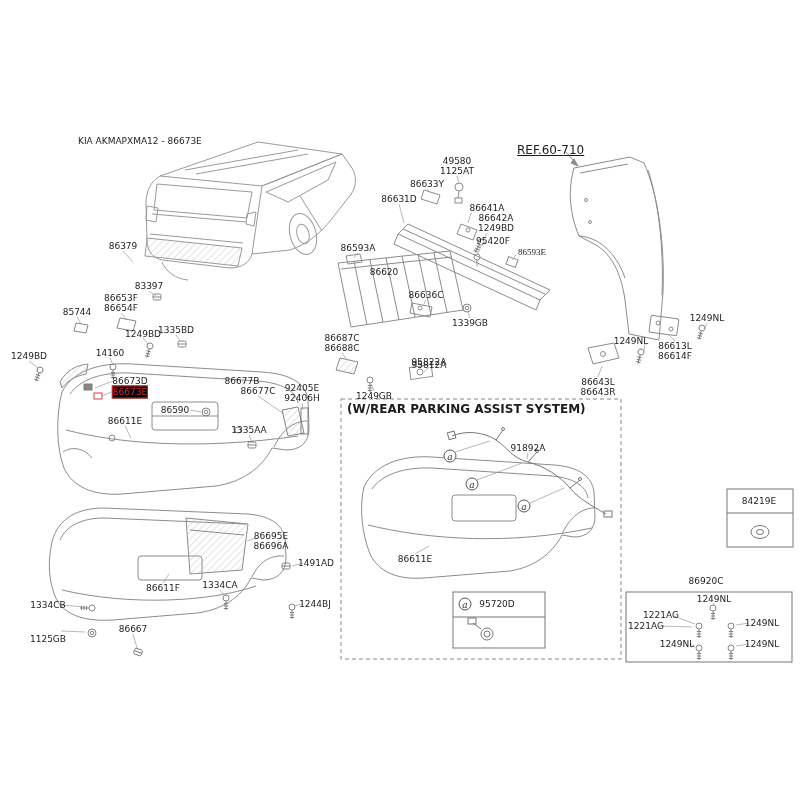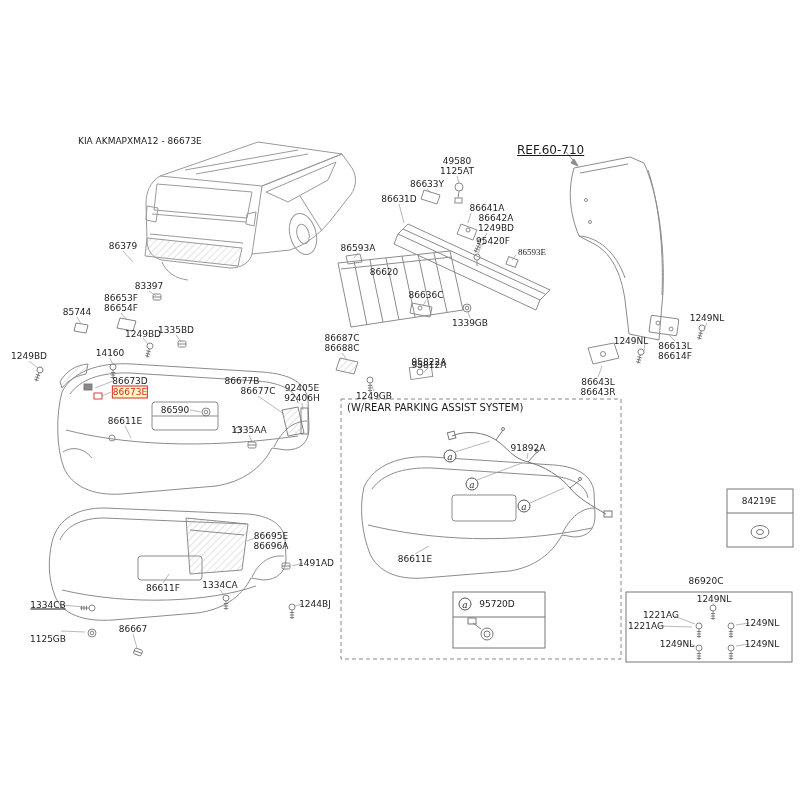--- a/index.html
+++ b/index.html
@@ -1,25 +1,25 @@
 <!DOCTYPE html>
 <html><head>
 <meta charset="utf-8">
 <style>
   html,body{margin:0;padding:0;background:#fff;}
   #stage{position:relative;width:800px;height:685px;background:#ffffff;overflow:hidden;
          font-family:"DejaVu Sans","Liberation Sans",sans-serif;}
   #stage svg{position:absolute;left:0;top:0;}
   .plabel{position:absolute;transform:translate(-50%,-50%);font-size:9px;color:#1c1c1c;
           white-space:nowrap;line-height:1;background:transparent;}
-  .plabel.highlight{color:#d42a2a;border:1px solid #d42a2a;padding:1px 0;background:#fef9c3;}
+  .plabel.highlight{color:#d42a2a;border:1px solid #d42a2a;padding:1px 0;background:#000000;}
   #title{position:absolute;left:78px;top:136px;font-size:9px;color:#1c1c1c;white-space:nowrap;}
   #ref-label{position:absolute;left:517px;top:143px;font-size:12px;color:#1c1c1c;
              text-decoration:underline;white-space:nowrap;cursor:pointer;}
-  #parking-label{position:absolute;left:347px;top:402px;font-size:10px;color:#1c1c1c;white-space:nowrap;}
+  #parking-label{position:absolute;left:347px;top:402px;font-size:12px;color:#1c1c1c;white-space:nowrap;font-weight:bold;}
   .amark{position:absolute;width:13px;height:13px;border:1px solid #555;border-radius:50%;
          transform:translate(-50%,-50%);display:flex;align-items:center;justify-content:center;
          font:italic 9px "DejaVu Serif","Liberation Serif",serif;color:#333;background:#fff;box-sizing:border-box;}
 </style>
 </head>
 <body>
 
 <div id="stage">
 
 <svg width="800" height="800" viewBox="0 0 800 800">
@@ -323,21 +323,21 @@
       <span class="plabel" style="left: 249px; top: 430px;">1335AA</span>
       <span class="plabel" style="left: 528px; top: 448px;">91892A</span>
       <span class="plabel" style="left: 415px; top: 559px;">86611E</span>
       <span class="plabel" style="left: 759px; top: 501px;">84219E</span>
       <span class="plabel" style="left: 271px; top: 536px;">86695E</span>
       <span class="plabel" style="left: 271px; top: 546px;">86696A</span>
       <span class="plabel" style="left: 316px; top: 563px;">1491AD</span>
       <span class="plabel" style="left: 163px; top: 588px;">86611F</span>
       <span class="plabel" style="left: 220px; top: 585px;">1334CA</span>
       <span class="plabel" style="left: 315px; top: 604px;">1244BJ</span>
-      <span class="plabel" style="left: 48px; top: 605px; text-decoration: underline;">1334CB</span>
+      <span class="plabel" style="left: 48px; top: 605px;">1334CB</span>
       <span class="plabel" style="left: 48px; top: 631px; margin-top: 8px;">1125GB</span>
       <span class="plabel" style="left: 133px; top: 629px;">86667</span>
       <span class="plabel" style="left: 497px; top: 604px;">95720D</span>
       <span class="plabel" style="left: 706px; top: 581px;">86920C</span>
       <span class="plabel" style="left: 714px; top: 599px;">1249NL</span>
       <span class="plabel" style="left: 661px; top: 615px;">1221AG</span>
       <span class="plabel" style="left: 646px; top: 626px;">1221AG</span>
       <span class="plabel" style="left: 762px; top: 623px;">1249NL</span>
       <span class="plabel" style="left: 677px; top: 644px;">1249NL</span>
       <span class="plabel" style="left: 762px; top: 644px;">1249NL</span>

